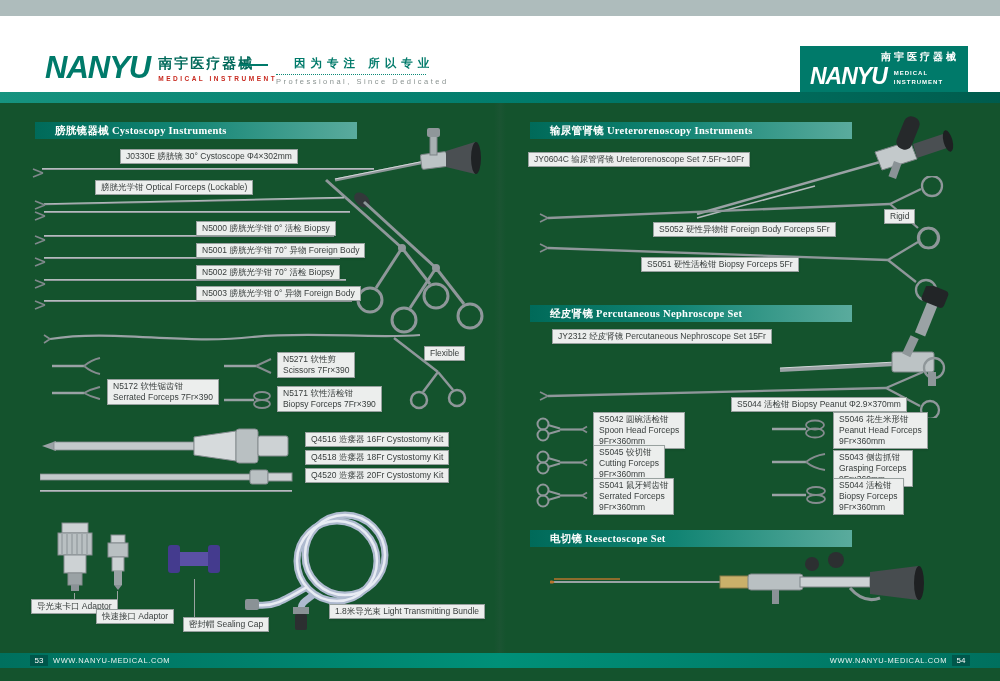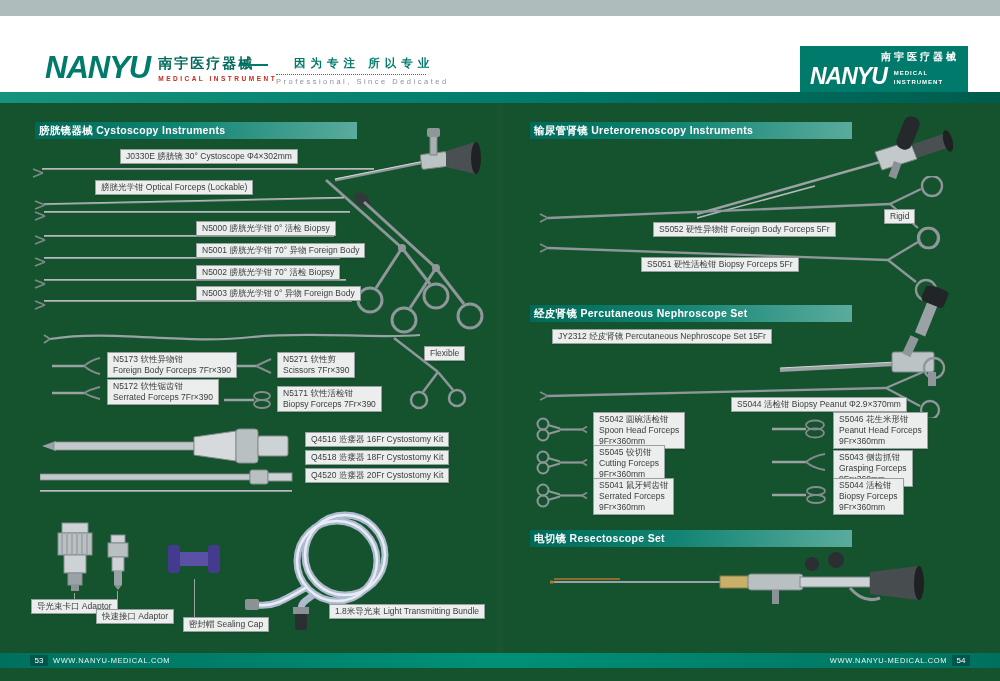--- a/index.html
+++ b/index.html
@@ -29,22 +29,22 @@
   .brand-cn { text-align:right; font-size:10px; font-weight:bold; letter-spacing:3px; }
   .brand-row { display:flex; align-items:flex-end; margin-top:1px; }
   .brand-logo { font-size:23px; font-weight:bold; font-style:italic; letter-spacing:-1px; line-height:1; }
   .brand-subcol { margin-left:7px; margin-bottom:2px; }
   .brand-sub { font-size:6px; font-weight:bold; letter-spacing:1px; line-height:1.4; }
 
   
   .gutter { position:absolute; left:494px; top:87px; width:12px; height:550px;
             background:linear-gradient(90deg,rgba(70,90,85,0),rgba(70,90,85,.13) 50%,rgba(70,90,85,0)); }
   .sec { position:absolute; width:322px; height:17px; color:#fff; font-weight:bold;
-         font-size:10.5px; line-height:17px; padding-left:4px; letter-spacing:.3px;
-         background:linear-gradient(90deg,#006a59 0%,#118473 45%,#5aab9d 100%); }
+         font-size:10.5px; line-height:17px; padding-left:20px; letter-spacing:.3px;
+         background:linear-gradient(90deg,#006a59 0%,#118473 45%,#5aab9d 100%);font-family:Liberation Serif, serif; }
   .lbl { position:absolute; background:#eceeed; border:1px solid #98a19f; color:#383e3d;
          font-size:8.5px; line-height:1.3; padding:1px 5px; white-space:nowrap;
          box-shadow:0 1px 2px rgba(0,0,0,.10); }
   .lbl div { white-space:nowrap; }
   .rod { position:absolute; height:2px; background:linear-gradient(180deg,#c6ccce,#7f888b); }
   .leader { position:absolute; width:1px; background:#9aa3a1; }
 
   
   .ftr-band { position:absolute; left:0; top:637px; width:1000px; height:15px;
               background:linear-gradient(90deg,#00705e,#009078 50%,#00705e); }
@@ -267,24 +267,20 @@
   <div class="leader" style="left:117px;top:575px;height:19px"></div>
   <div class="leader" style="left:194px;top:563px;height:39px"></div>
 
   <div class="lbl" style="left:120px;top:133px">J0330E 膀胱镜 30°  Cystoscope  Φ4×302mm</div>
   <div class="lbl" style="left:95px;top:164px">膀胱光学钳 Optical Forceps (Lockable)</div>
   <div class="lbl" style="left:196px;top:205px">N5000 膀胱光学钳  0°  活检 Biopsy</div>
   <div class="lbl" style="left:196px;top:227px">N5001 膀胱光学钳 70°  异物 Foreign Body</div>
   <div class="lbl" style="left:196px;top:249px">N5002 膀胱光学钳 70°  活检 Biopsy</div>
   <div class="lbl" style="left:196px;top:270px">N5003 膀胱光学钳  0°  异物 Foreign Body</div>
   <div class="lbl" style="left:424px;top:330px">Flexible</div>
-  <div class="lbl" style="left:107px;top:336px">
-    <div>N5173 软性异物钳</div>
-    <div>Foreign Body Forceps 7Fr×390</div>
-  </div>
   <div class="lbl" style="left:277px;top:336px">
     <div>N5271 软性剪</div>
     <div>Scissors 7Fr×390</div>
   </div>
   <div class="lbl" style="left:107px;top:363px">
     <div>N5172 软性锯齿钳</div>
     <div>Serrated Forceps 7Fr×390</div>
   </div>
   <div class="lbl" style="left:277px;top:370px">
     <div>N5171 软性活检钳</div>
@@ -332,20 +328,21 @@
       <g fill="none" stroke="#8f979a" stroke-width="2.3">
         <line x1="10" y1="30" x2="350" y2="42"></line>
         <path d="M350,42 L380,24"></path>
           <path d="M350,42 L378,64"></path>
         <circle cx="391" cy="20" r="10"></circle>
           <circle cx="388" cy="72" r="10"></circle>
       </g>
     </svg>
   </div>
 
+  <div class="lbl" style="left:528px;top:136px">JY0604C 输尿管肾镜 Ureterorenoscope Set 7.5Fr~10Fr</div>
   <div class="lbl" style="left:884px;top:193px">Rigid</div>
   <div class="lbl" style="left:653px;top:206px">S5052 硬性异物钳 Foreign Body Forceps 5Fr</div>
   <div class="lbl" style="left:641px;top:241px">S5051 硬性活检钳 Biopsy Forceps 5Fr</div>
 
   <div class="sec" style="left:530px;top:289px">经皮肾镜 Percutaneous Nephroscope Set</div>
 
   <div class="abs" style="left:778px;top:270px">
     <svg width="200" height="108" viewBox="0 0 200 108">
       <line x1="2" y1="84" x2="118" y2="78" stroke="#9aa2a5" stroke-width="4"></line>
       <line x1="2" y1="82" x2="118" y2="76" stroke="#d2d7d8" stroke-width="1"></line>

